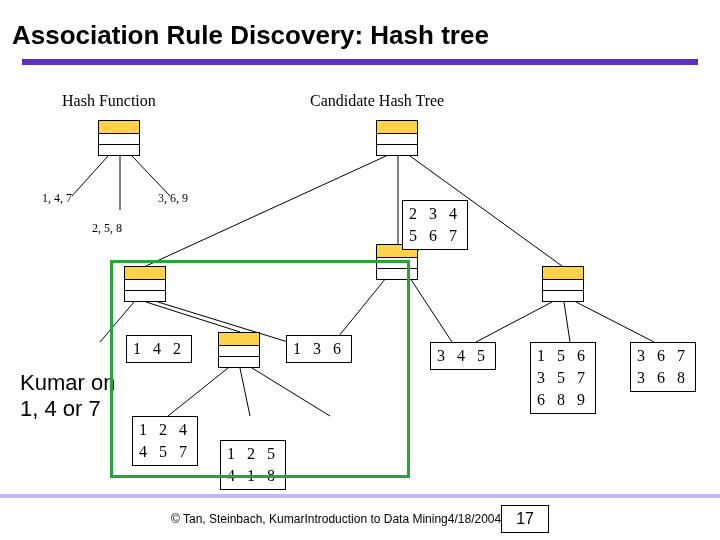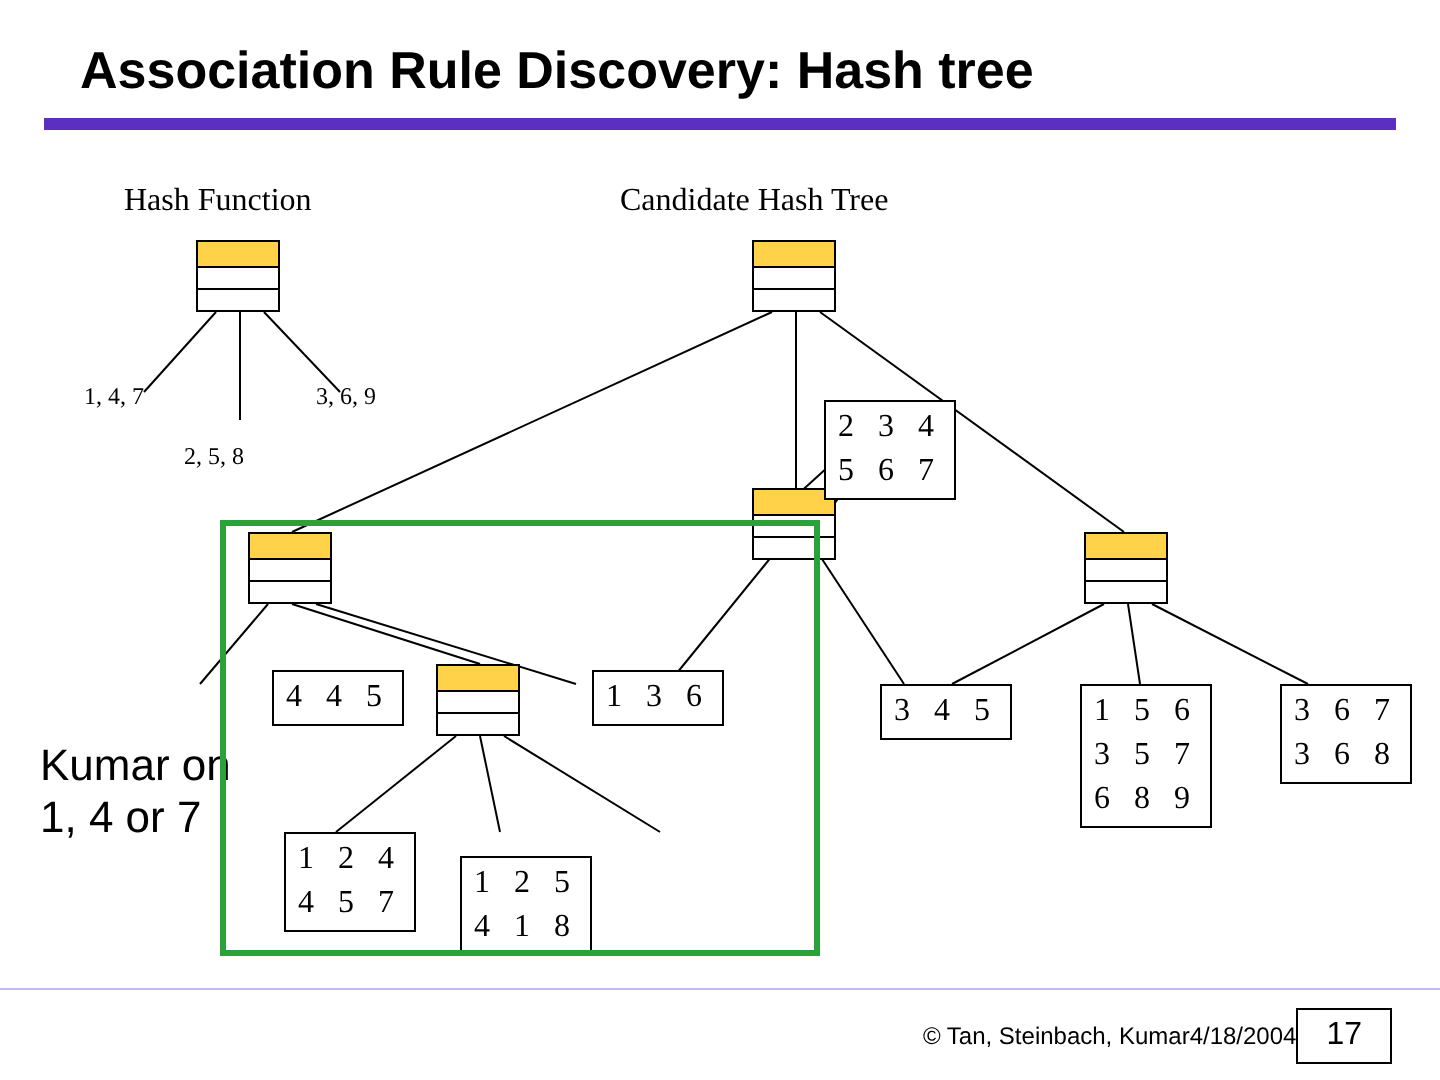--- a/index.html
+++ b/index.html
@@ -1,39 +1,39 @@
 <!DOCTYPE html>
 <html><head>
 <meta charset="utf-8">
 <style>
   * { box-sizing: border-box; }
   body { margin:0; padding:0; width:720px; height:540px; background:#fff; font-family:Georgia, "Times New Roman", serif; position:relative; overflow:hidden; }
-  .title { font-family:Verdana, Arial, sans-serif; font-weight:bold; font-size:26px; color:#000; padding:20px 24px 8px 40px; }
+  .title { font-family:Verdana, Arial, sans-serif; font-weight:bold; font-size:26px; color:#000; padding:20px 24px 8px 12px; }
   .rule { height:6px; background:#5b2fbf; margin:0 22px; }
   .stage { position:absolute; left:0; top:80px; width:676px; height:410px; }
   .lbl { position:absolute; font-size:16px; color:#000; white-space:nowrap; }
   .small { font-size:12px; }
   .huge { font-family:Verdana, Arial, sans-serif; font-size:22px; }
   
   
   .node { position:absolute; width:42px; height:36px; border:1px solid #000; background:#fff; }
   .node::before { content:""; display:block; position:absolute; left:0; top:0; right:0; height:12px; background:#ffd24a; border-bottom:1px solid #000; }
   .node .r2 { position:absolute; left:0; right:0; top:12px; height:12px; border-bottom:1px solid #000; }
   
   
-  .leaf { position:absolute; border:1px solid #000; background:#fff; padding:2px 6px; font-size:16px; line-height:22px; letter-spacing:4px; white-space:nowrap;margin-left:10px; }
+  .leaf { position:absolute; border:1px solid #000; background:#fff; padding:2px 6px; font-size:16px; line-height:22px; letter-spacing:4px; white-space:nowrap; }
   .leaf .row { display:block; }
   
   
   .hl { position:absolute; border:3px solid #2aa13a; background:transparent; }
   
   svg.lines { position:absolute; left:0; top:0; width:720px; height:410px; }
   svg.lines line { stroke:#000; stroke-width:1; }
   
-  .footer { position:absolute; bottom:0; left:0; right:0; height:46px; border-top:1px solid #c4b5fd; display:flex; align-items:center; justify-content:flex-end; padding:0 24px; font-family:Verdana, Arial, sans-serif; font-size:12px; color:#000; }
+  .footer { position:absolute; bottom:0; left:0; right:0; height:46px; border-top:4px solid #c4b5fd; display:flex; align-items:center; justify-content:center; padding:0 24px; font-family:Verdana, Arial, sans-serif; font-size:12px; color:#000; }
   .footer .copy { font-family:Arial, sans-serif; }
   .pg { border:1px solid #000; padding:4px 14px; font-size:16px; }
 </style>
 </head>
 <body>
 
 <div class="title">Association Rule Discovery: Hash tree</div>
 <div class="rule"></div>
 
 <div class="stage">
@@ -92,47 +92,48 @@
     </div>
   <div class="node" style="left:218px;top:252px">
       <div class="r2"></div>
     </div>
 
   <div class="leaf" style="left:402px;top:120px">
     <span class="row">2 3 4</span>
     <span class="row">5 6 7</span>
   </div>
   <div class="leaf" style="left:126px;top:255px">
-    <span class="row">4 4 5</span>
+    <span class="row">1 4 2</span>
   </div>
   <div class="leaf" style="left:286px;top:255px">
     <span class="row">1 3 6</span>
   </div>
   <div class="leaf" style="left:430px;top:262px">
     <span class="row">3 4 5</span>
   </div>
   <div class="leaf" style="left:530px;top:262px">
     <span class="row">1 5 6</span>
     <span class="row">3 5 7</span>
     <span class="row">6 8 9</span>
   </div>
   <div class="leaf" style="left:630px;top:262px">
     <span class="row">3 6 7</span>
     <span class="row">3 6 8</span>
   </div>
   <div class="leaf" style="left:132px;top:336px">
     <span class="row">1 2 4</span>
     <span class="row">4 5 7</span>
   </div>
-  <div class="leaf" style="left:220px;top:348px">
+  <div class="leaf" style="left:220px;top:360px">
     <span class="row">1 2 5</span>
     <span class="row">4 1 8</span>
   </div>
 
   <div class="hl" style="left:110px;top:180px;width:300px;height:218px"></div>
 
 </div>
 
 <div class="footer">
   <span class="copy">© Tan, Steinbach, Kumar</span>
+  <span>Introduction to Data Mining</span>
   <span>4/18/2004</span>
   <span class="pg">17</span>
 </div>
 
 </body></html>

